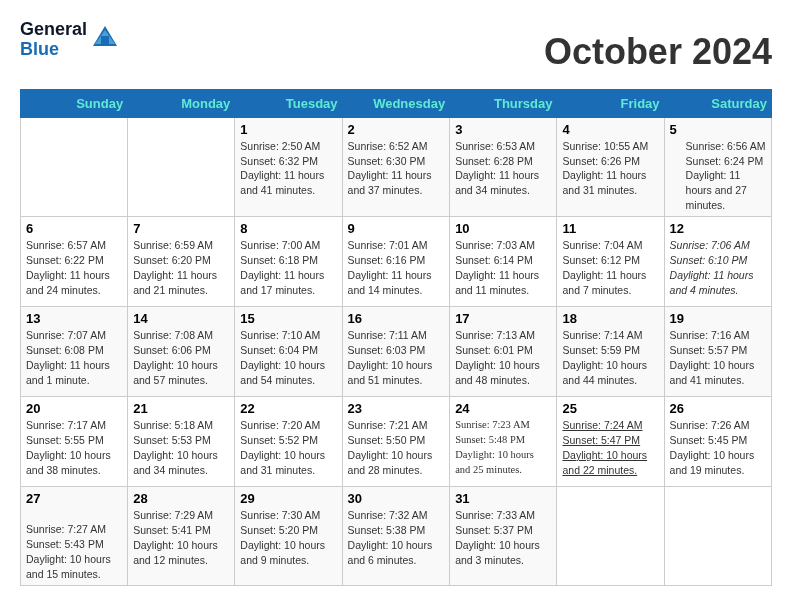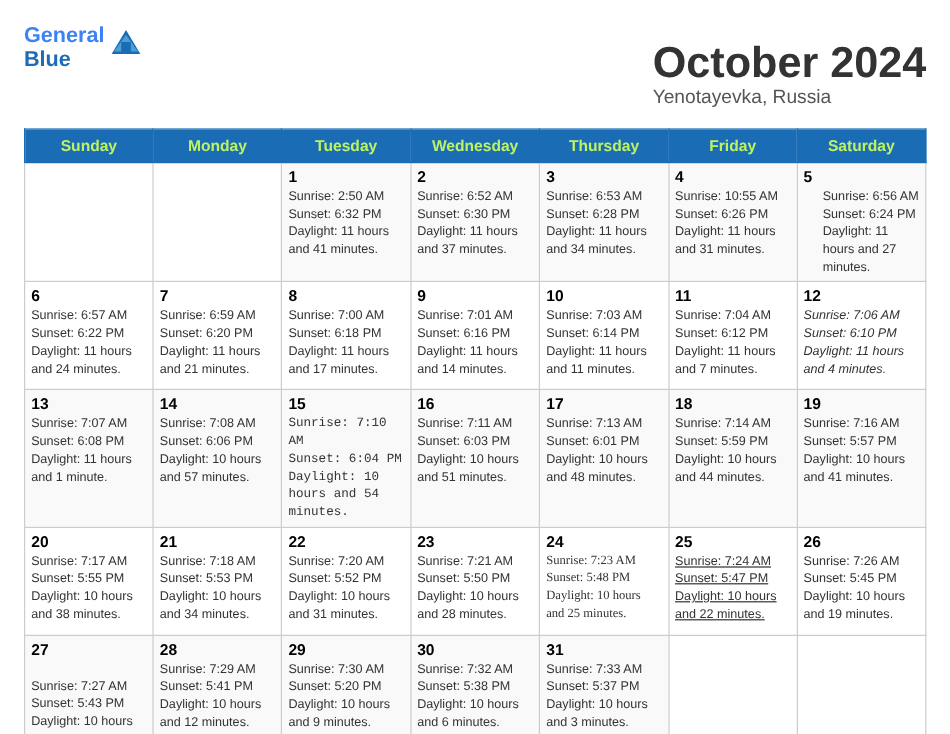--- a/index.html
+++ b/index.html
@@ -33,23 +33,23 @@
       font-size: 16px;
       color: #555;
     }
     table {
       width: 100%;
       border-collapse: collapse;
       font-size: 11px;
     }
     thead tr th {
       background-color: #1a6db5;
-      color: #bef264;
+      color: #5eead4;
       padding: 6px 4px;
-      text-align: center;
+      text-align: right;
       font-size: 13px;
       font-weight: bold;
       border: 1px solid #1a6db5;
     }
     tbody tr td {
       border: 1px solid #ccc;
       vertical-align: top;
       padding: 4px 5px;
       width: 108px;
       min-height: 80px;
@@ -76,38 +76,37 @@
   </style>
 </head>
 <body>
 
 <div class="header">
   <div class="logo">
     <div>
       <div style="display:flex;align-items:center;">
         <div>
           <div style="font-size:18px;font-weight:bold;color:#333;line-height:1.1;">
-            <span style="color:#3b82f6;">General</span>
+            <span style="color:#0f172a;">General</span>
           </div>
           <div style="font-size:18px;font-weight:bold;color:#1a6db5;line-height:1.1;">
             <span>Blue</span>
           </div>
         </div>
         <div style="margin-left:4px;">
           <svg width="28" height="28" viewBox="0 0 28 28">
             <polygon points="14,2 26,22 2,22" fill="#1a6db5"></polygon>
             <polygon points="14,6 24,20 18,20 18,12 10,12 10,20 4,20" fill="#4a9fd4"></polygon>
           </svg>
         </div>
       </div>
     </div>
   </div>
   <div class="title-block">
     <div class="month-title">October 2024</div>
-    <div class="subtitle">Yenotayevka, Russia</div>
   </div>
 </div>
 
 <table>
   <thead>
     <tr>
     <th>Sunday</th>
         <th>Monday</th>
         <th>Tuesday</th>
         <th>Wednesday</th>
@@ -203,21 +202,21 @@
 Daylight: 11 hours and 1 minute.</div>
         </td>
         <td>
           <span class="day-num">14</span>
           <div class="day-info" style="white-space: pre-line;">Sunrise: 7:08 AM
 Sunset: 6:06 PM
 Daylight: 10 hours and 57 minutes.</div>
         </td>
         <td>
           <span class="day-num">15</span>
-          <div class="day-info" style="white-space: pre-line; font-family: Liberation Mono, monospace;">Sunrise: 7:10 AM
+          <div class="day-info" style="white-space: pre-line;">Sunrise: 7:10 AM
 Sunset: 6:04 PM
 Daylight: 10 hours and 54 minutes.</div>
         </td>
         <td>
           <span class="day-num">16</span>
           <div class="day-info" style="white-space: pre-line;">Sunrise: 7:11 AM
 Sunset: 6:03 PM
 Daylight: 10 hours and 51 minutes.</div>
         </td>
         <td>
@@ -241,21 +240,21 @@
       </tr>
       <tr>
         <td>
           <span class="day-num">20</span>
           <div class="day-info" style="white-space: pre-line;">Sunrise: 7:17 AM
 Sunset: 5:55 PM
 Daylight: 10 hours and 38 minutes.</div>
         </td>
         <td>
           <span class="day-num">21</span>
-          <div class="day-info" style="white-space: pre-line;">Sunrise: 7:18 AM
+          <div class="day-info" style="white-space: pre-line;">Sunrise: 5:18 AM
 Sunset: 5:53 PM
 Daylight: 10 hours and 34 minutes.</div>
         </td>
         <td>
           <span class="day-num">22</span>
           <div class="day-info" style="white-space: pre-line;">Sunrise: 7:20 AM
 Sunset: 5:52 PM
 Daylight: 10 hours and 31 minutes.</div>
         </td>
         <td>

